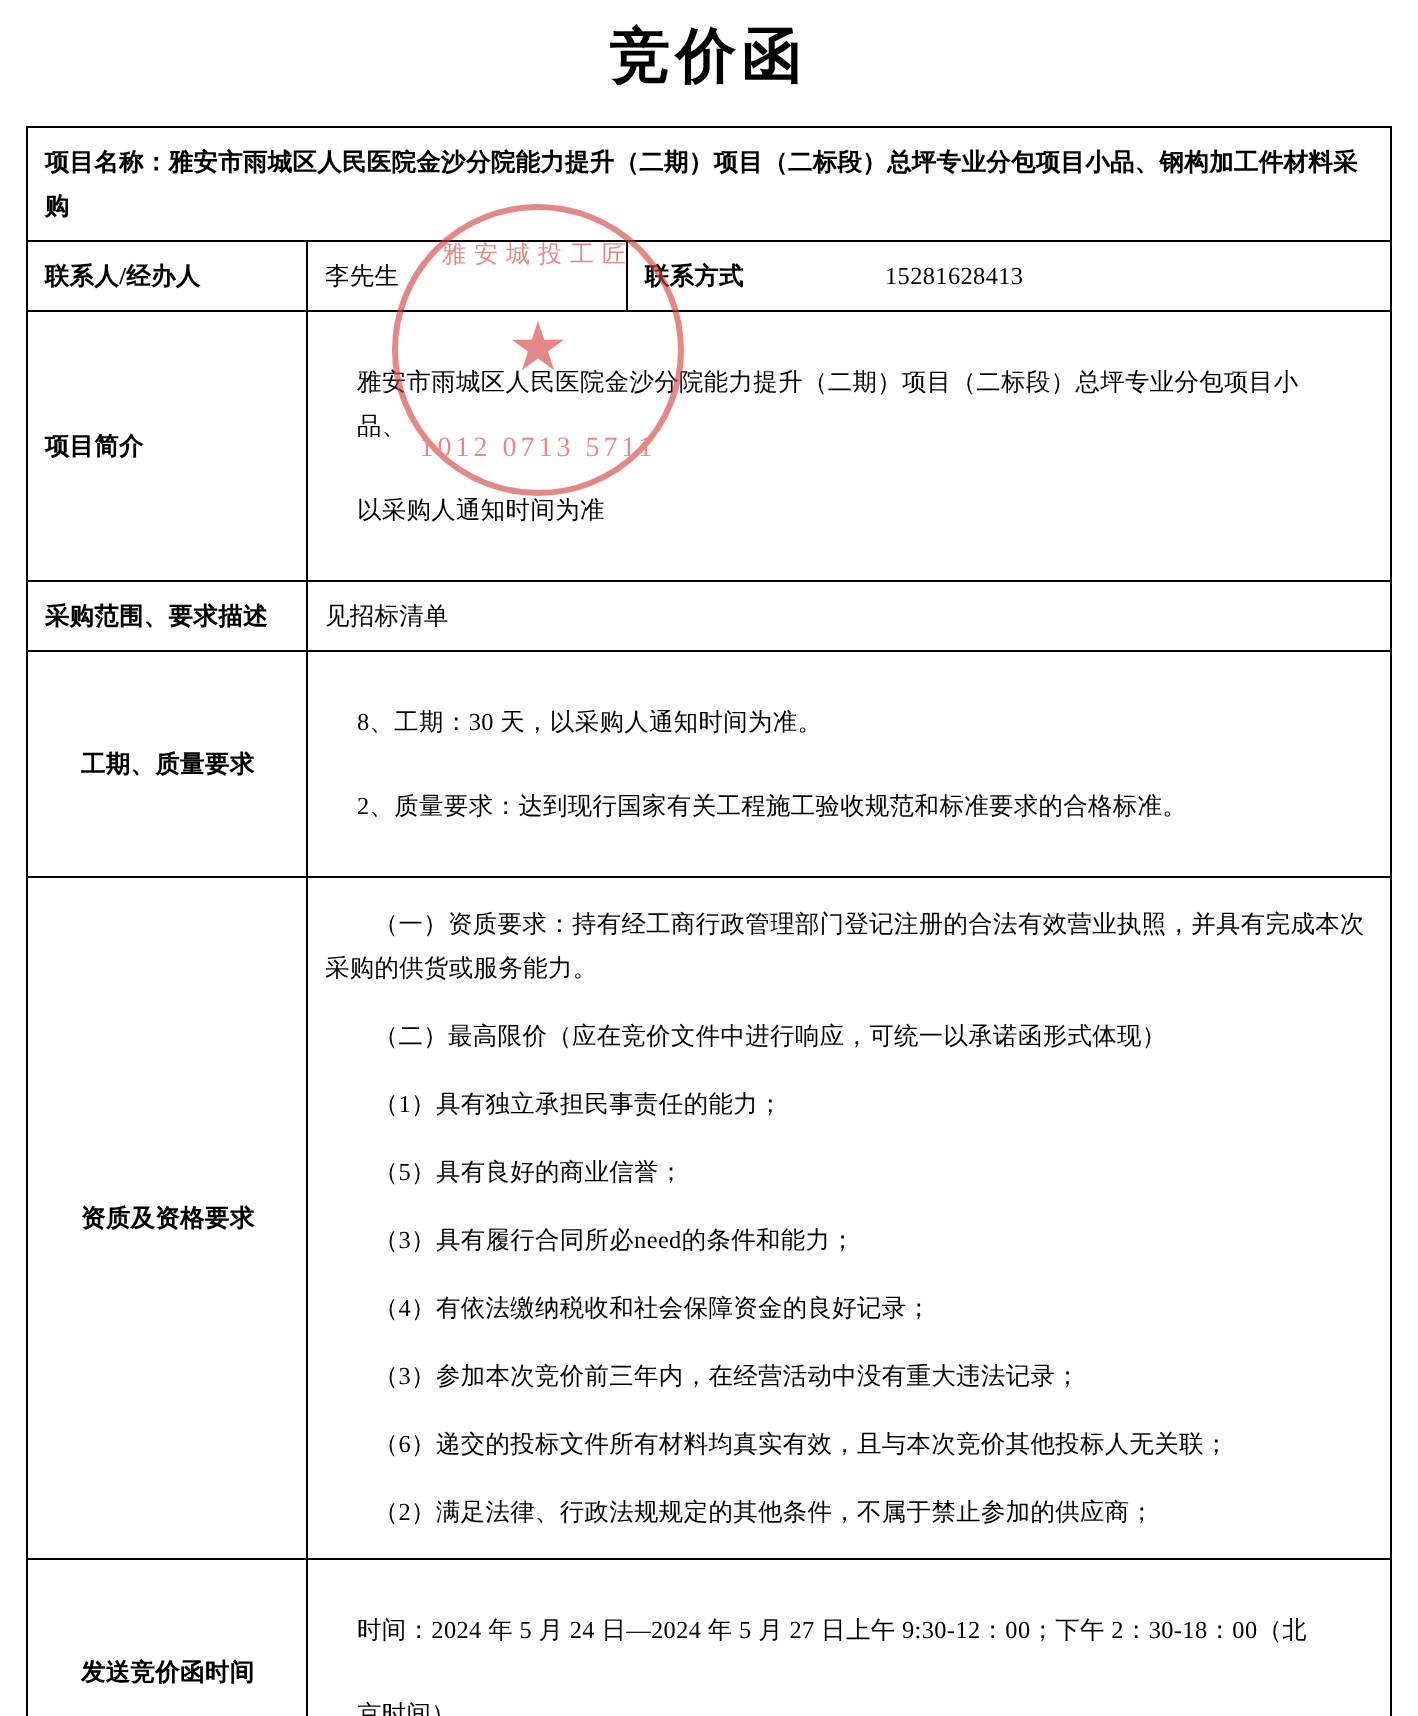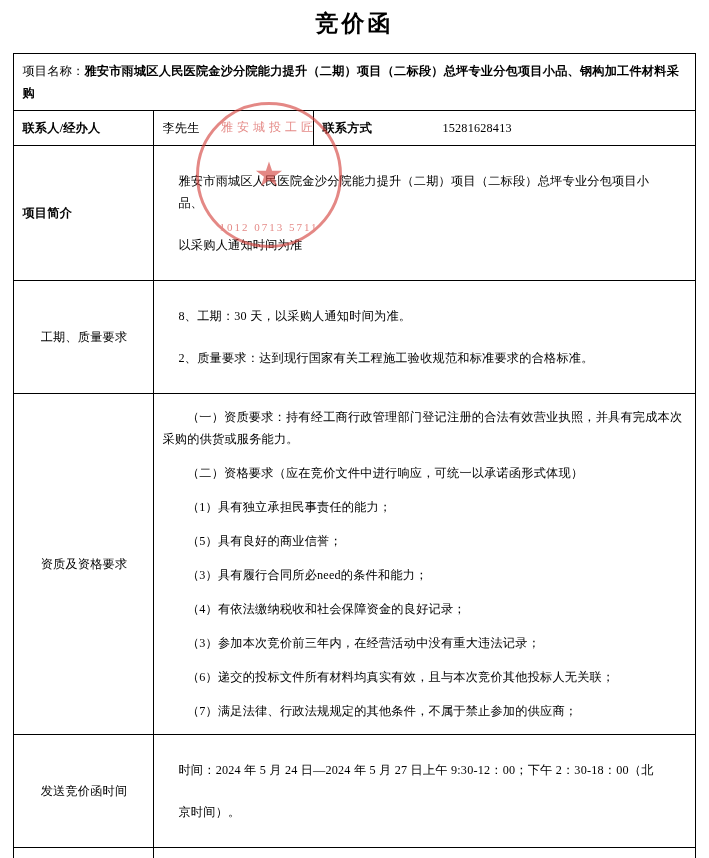--- a/index.html
+++ b/index.html
@@ -17,21 +17,21 @@
   }
   .page {
     position: relative;
     width: 709px;
     height: 858px;
     box-sizing: border-box;
     padding: 0;
   }
   .doc-title {
     text-align: center;
-    font-size: 23px;
+    font-size: 30px;
     font-weight: bold;
     letter-spacing: 3px;
     margin: 8px 0 10px 0;
     font-family: "Liberation Serif", "DejaVu Serif", serif;
   }
   .intro {
     font-size: 13.5px;
     line-height: 26px;
     padding: 0 30px 0 30px;
     text-indent: 2em;
@@ -48,38 +48,38 @@
   table.main td {
     border: 1px solid #000000;
     padding: 6px 8px;
     vertical-align: middle;
     line-height: 22px;
     letter-spacing: 0.2px;
   }
   td.label {
     width: 140px;
     text-align: center;
-    font-weight: normal;
+    font-weight: bold;
   }
   td.label-left {
     width: 140px;
     text-align: left;
     font-weight: bold;
     padding-left: 10px;
   }
   td.value {
     text-align: left;
   }
   .row-title td {
     font-weight: bold;
     padding: 9px 10px;
   }
   .sub-label {
     display: inline-block;
-    font-weight: normal;
+    font-weight: bold;
   }
   .p {
     margin: 16px;
     padding: 2px 0;
   }
   .p-indent {
     margin: 0;
     padding: 3px 0;
     text-indent: 2em;
   }
@@ -117,21 +117,21 @@
     text-align: center;
     font-size: 12px;
     letter-spacing: 4px;
     color: #d4413c;
   }
   .stamp .bottom-text {
     position: absolute;
     width: 100%;
     bottom: 12px;
     text-align: center;
-    font-size: 11px;
+    font-size: 14px;
     letter-spacing: 2px;
     color: #d4413c;
   }
   .cell-2line { line-height: 25px; }
   .bottom-cut {
     overflow: hidden;
   }
 </style>
 </head>
 <body>
@@ -171,41 +171,45 @@
     </tr>
 
     <tr>
       <td class="label-left">项目简介</td>
       <td class="value cell-2line" colspan="2">
         <p class="p">雅安市雨城区人民医院金沙分院能力提升（二期）项目（二标段）总坪专业分包项目小品、</p>
         <p class="p">以采购人通知时间为准</p>
       </td>
     </tr>
 
+    <tr>
+      <td class="label-left">采购范围、要求描述</td>
+      <td class="value" colspan="2">见招标清单</td>
+    </tr>
 
     <tr>
       <td class="label">工期、质量要求</td>
       <td class="value cell-2line" colspan="2">
         <p class="p">8、工期：30 天，以采购人通知时间为准。</p>
         <p class="p">2、质量要求：达到现行国家有关工程施工验收规范和标准要求的合格标准。</p>
       </td>
     </tr>
 
     <tr>
       <td class="label">资质及资格要求</td>
       <td class="value qual-cell" colspan="2">
         <p class="p-indent">（一）资质要求：持有经工商行政管理部门登记注册的合法有效营业执照，并具有完成本次采购的供货或服务能力。</p>
-        <p class="p-indent">（二）资格要求（应在竞价文件中进行响应，可统一以承诺函形式体现）</p>
+        <p class="p-indent">（二）最高限价（应在竞价文件中进行响应，可统一以承诺函形式体现）</p>
         <p class="p-indent">（1）具有独立承担民事责任的能力；</p>
         <p class="p-indent">（5）具有良好的商业信誉；</p>
         <p class="p-indent">（3）具有履行合同所必need的条件和能力；</p>
         <p class="p-indent">（4）有依法缴纳税收和社会保障资金的良好记录；</p>
         <p class="p-indent">（3）参加本次竞价前三年内，在经营活动中没有重大违法记录；</p>
         <p class="p-indent">（6）递交的投标文件所有材料均真实有效，且与本次竞价其他投标人无关联；</p>
-        <p class="p-indent">（7）满足法律、行政法规规定的其他条件，不属于禁止参加的供应商；</p>
+        <p class="p-indent">（2）满足法律、行政法规规定的其他条件，不属于禁止参加的供应商；</p>
       </td>
     </tr>
 
     <tr>
       <td class="label">发送竞价函时间</td>
       <td class="value cell-2line" colspan="2">
         <p class="p">时间：2024 年 5 月 24 日—2024 年 5 月 27 日上午 9:30-12：00；下午 2：30-18：00（北</p>
         <p class="p">京时间）。</p>
       </td>
     </tr>

